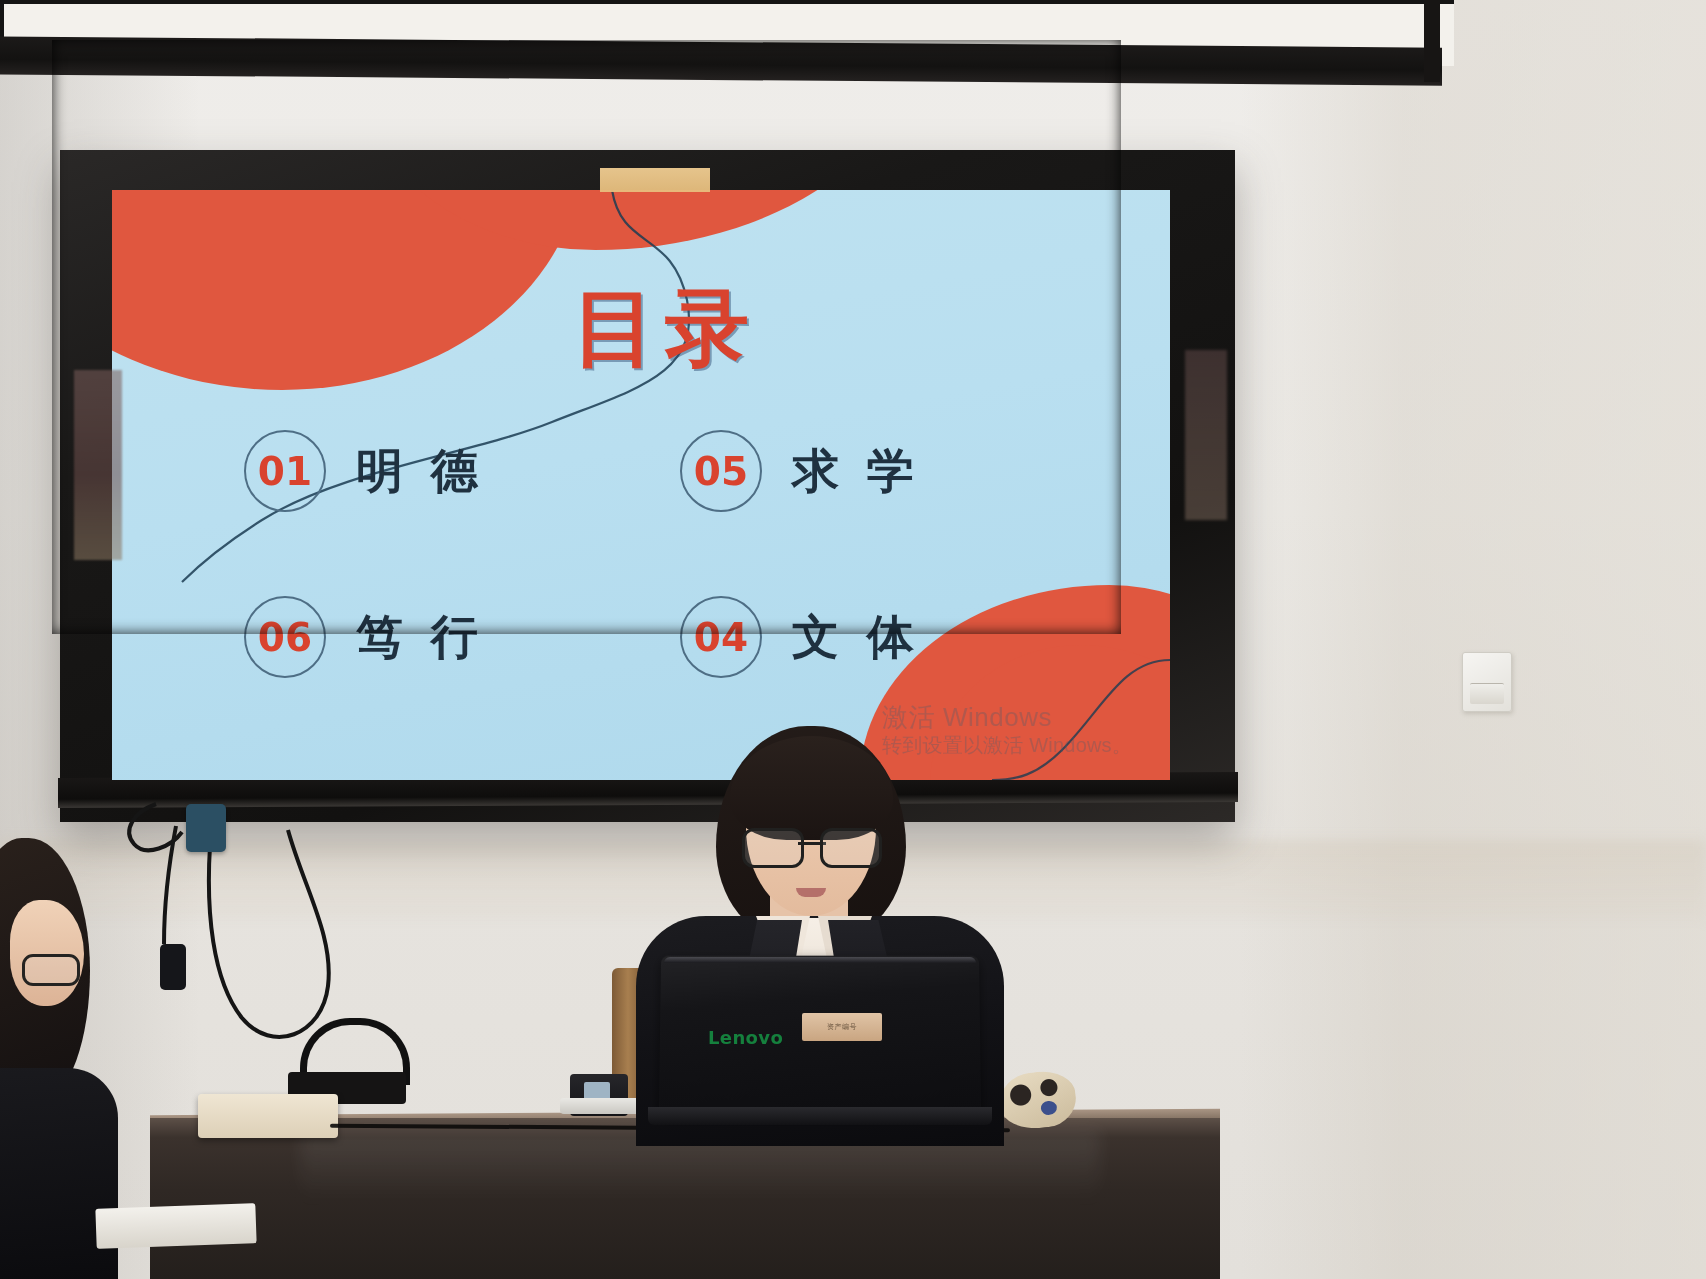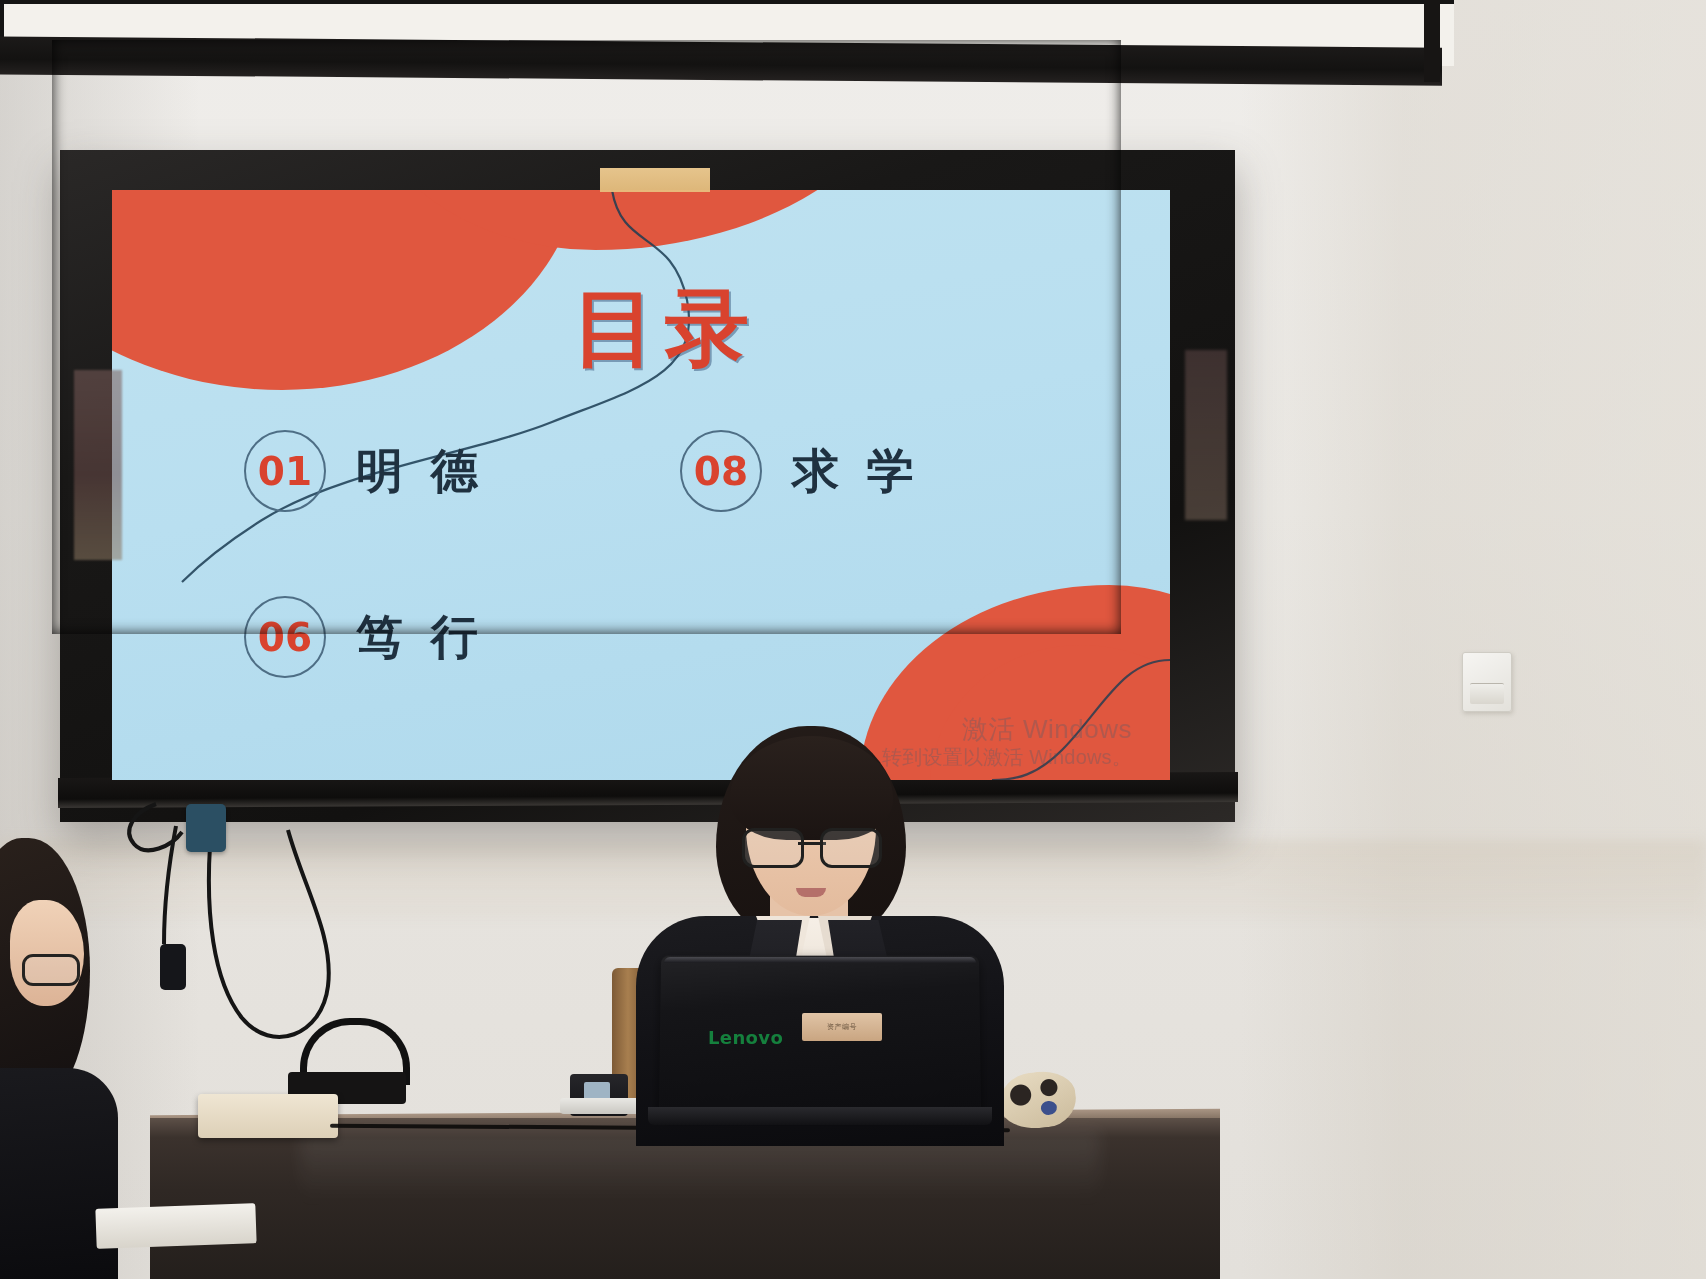--- a/index.html
+++ b/index.html
@@ -115,21 +115,21 @@
     display:flex;align-items:center;justify-content:center;
     font-size:39px;font-weight:700;color:#d9432e;
     font-family:"DejaVu Sans","Liberation Sans",sans-serif;
   }
   .toc-label{
     font-size:47px;font-weight:700;color:#1f3140;letter-spacing:.12em;
     font-family:"DejaVu Sans","Liberation Sans",sans-serif;
   }
 
   .watermark{
-    position:absolute;right:38px;bottom:10px;text-align:right;
+    position:absolute;right:38px;bottom:22px;text-align:left;
     color:rgba(70,92,110,.30);pointer-events:none;
   }
   .wm1{font-size:26px;letter-spacing:.02em;line-height:1.1;}
   .wm2{font-size:20px;letter-spacing:.01em;line-height:1.3;}
 
   
   .cables{position:absolute;left:60px;top:790px;width:360px;height:300px;z-index:8;}
   .conn-box{
     position:absolute;left:126px;top:14px;width:40px;height:48px;
     background:#2b4f63;border-radius:5px;
@@ -418,26 +418,30 @@
     </svg>
 
     <div class="slide-title">目录</div>
 
     <div class="toc">
       <div class="toc-item">
         <div class="toc-circle">01</div>
         <div class="toc-label">明 德</div>
       </div>
       <div class="toc-item">
-        <div class="toc-circle">08</div>
+        <div class="toc-circle">05</div>
         <div class="toc-label">求 学</div>
       </div>
       <div class="toc-item">
         <div class="toc-circle">06</div>
         <div class="toc-label">笃 行</div>
+      </div>
+      <div class="toc-item">
+        <div class="toc-circle">04</div>
+        <div class="toc-label">文 体</div>
       </div>
     </div>
 
     <div class="watermark">
       <div class="wm1">激活 Windows</div>
       <div class="wm2">转到设置以激活 Windows。</div>
     </div>
   </div>
 
   <div class="tv-inner-shadow"></div>

